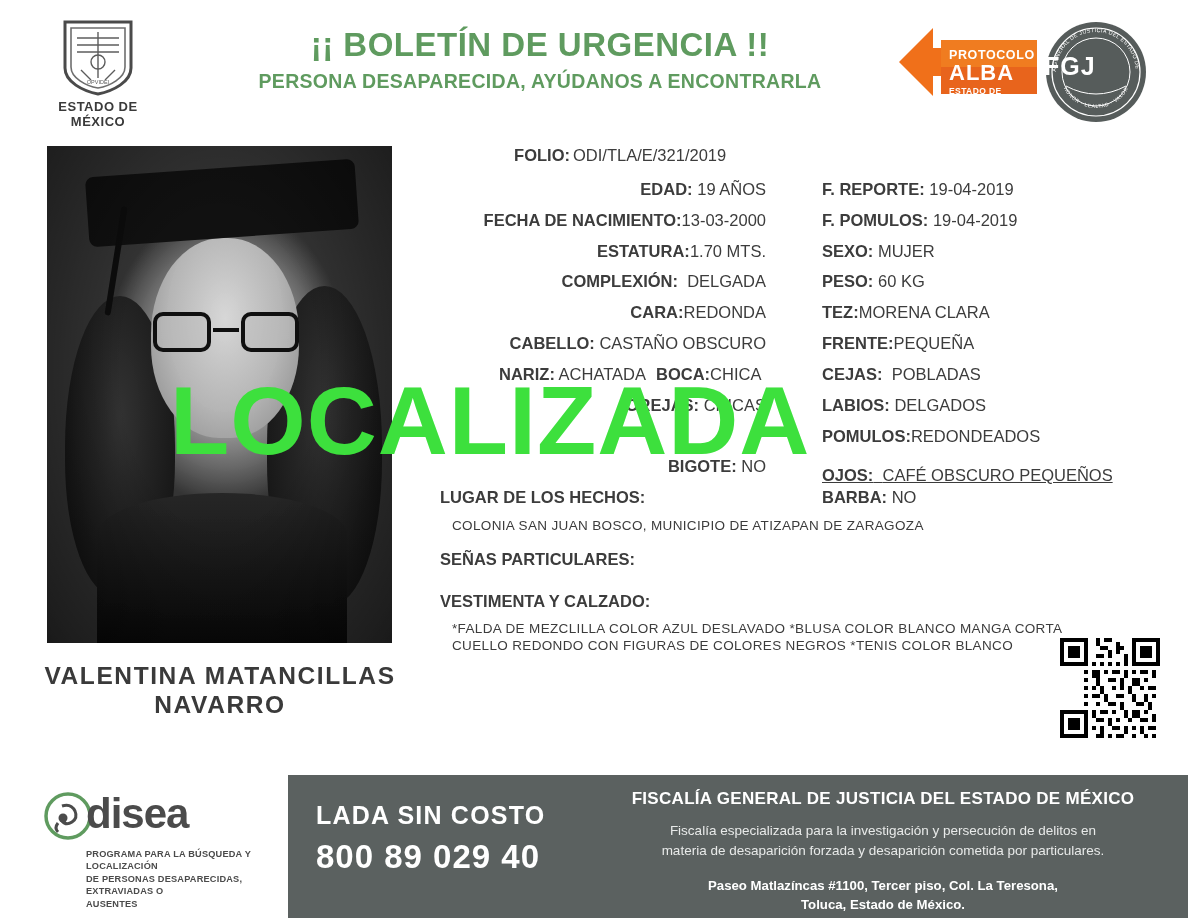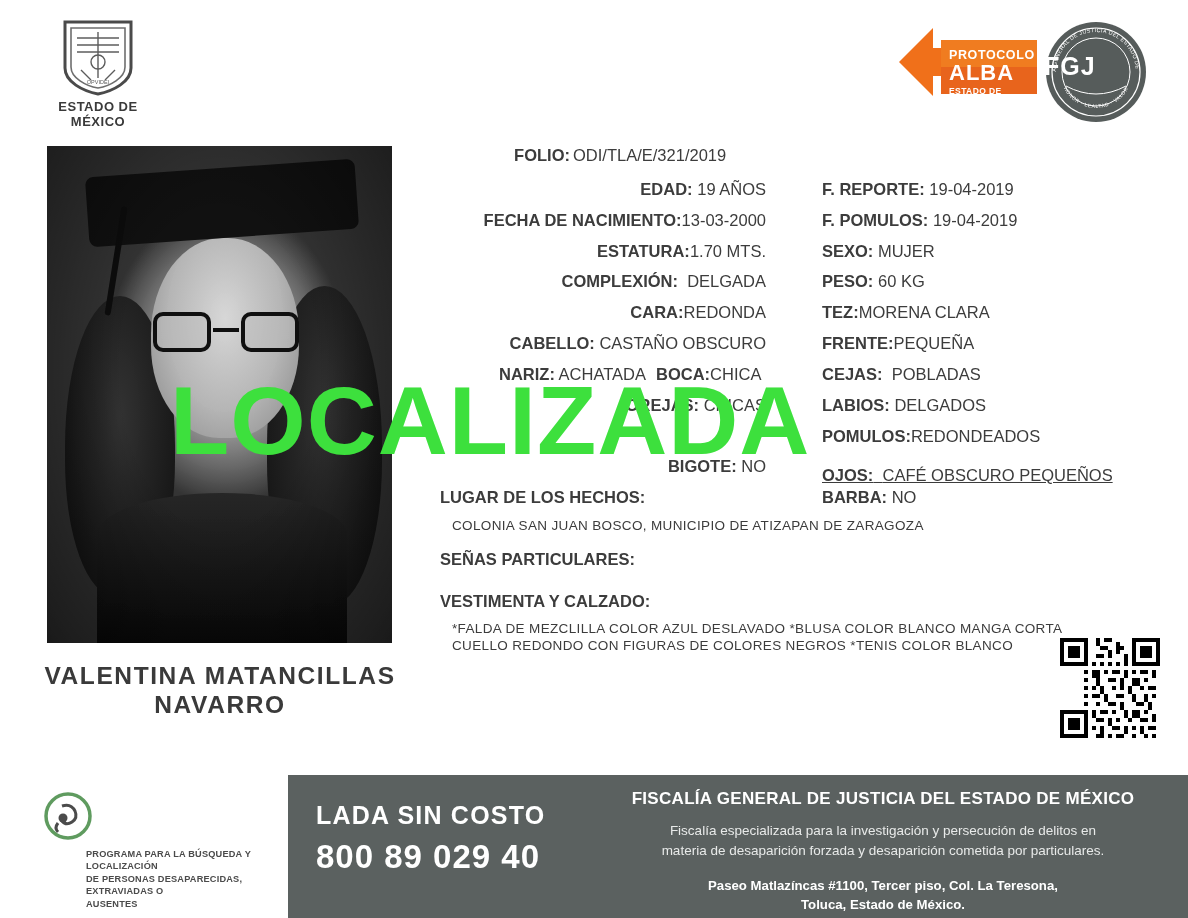--- a/index.html
+++ b/index.html
@@ -381,20 +381,24 @@
           <line x1="37" y1="14" x2="37" y2="60"></line>
           <circle cx="37" cy="44" r="7"></circle>
           <path d="M20 52 L30 62 M54 52 L44 62"></path>
         </g>
         <text x="37" y="66" font-size="5.5" fill="#5c5c5c" text-anchor="middle" font-family="Liberation Sans, sans-serif">OPVIDEI</text>
       </svg>
     </div>
     <div class="emblem-label">ESTADO DE MÉXICO</div>
   </div>
 
+  <div class="header-titles">
+    <div class="title-main">¡¡ BOLETÍN DE URGENCIA !!</div>
+    <div class="title-sub">PERSONA DESAPARECIDA, AYÚDANOS A ENCONTRARLA</div>
+  </div>
 
   <div class="alba-logo">
     <svg class="alba-arrow" width="144" height="88" viewBox="0 0 144 88">
       <polygon points="6,40 40,6 40,26 50,26 50,54 40,54 40,74" fill="#f0701a"></polygon>
       <rect x="48" y="18" width="96" height="54" fill="#e8641c"></rect>
       <rect x="48" y="18" width="96" height="27" fill="#f07c20"></rect>
     </svg>
     <div class="alba-text">
       <div class="alba-t1">PROTOCOLO</div>
       <div class="alba-t2">ALBA</div>
@@ -630,20 +634,21 @@
 <div class="footer-logo">
   <div class="disea-wrap">
     <div class="disea-mark">
       <svg width="52" height="48" viewBox="0 0 52 48">
         <circle cx="26" cy="24" r="22" fill="none" stroke="#5f9b5f" stroke-width="3.5"></circle>
         <path d="M20 14 q9 -3 13 5 q3 7 -3 11 q-6 4 -10 -1" fill="none" stroke="#4b4b4b" stroke-width="3"></path>
         <circle cx="21" cy="26" r="4.5" fill="#4b4b4b"></circle>
         <path d="M16 31 q-4 5 0 9" fill="none" stroke="#4b4b4b" stroke-width="3"></path>
       </svg>
     </div>
+    <div class="disea-word">disea</div>
   </div>
   <div class="disea-sub">
     <div>PROGRAMA PARA LA BÚSQUEDA Y LOCALIZACIÓN</div>
     <div>DE PERSONAS DESAPARECIDAS, EXTRAVIADAS  O</div>
     <div>AUSENTES</div>
   </div>
   <div class="disea-phone">(722) 283 20 12</div>
 </div>
 
 <div class="footer-bar">

